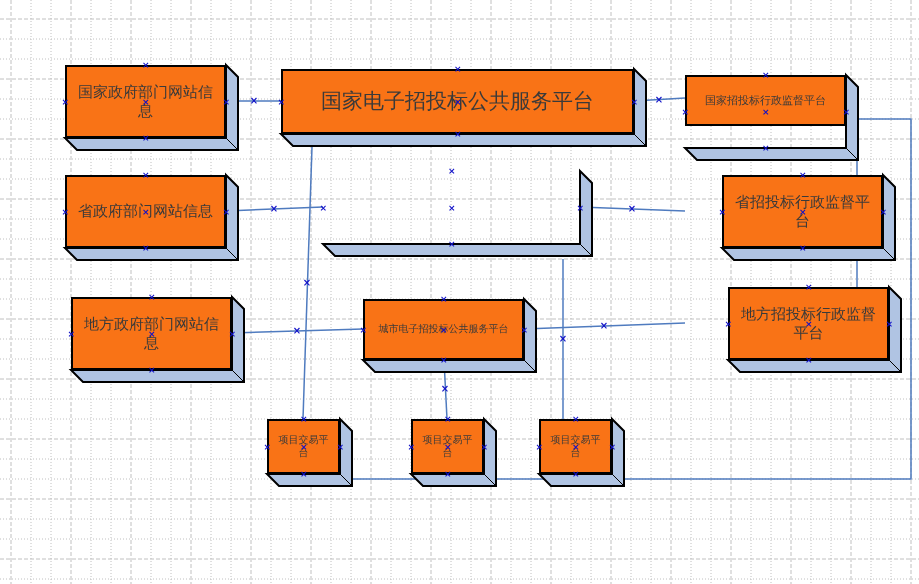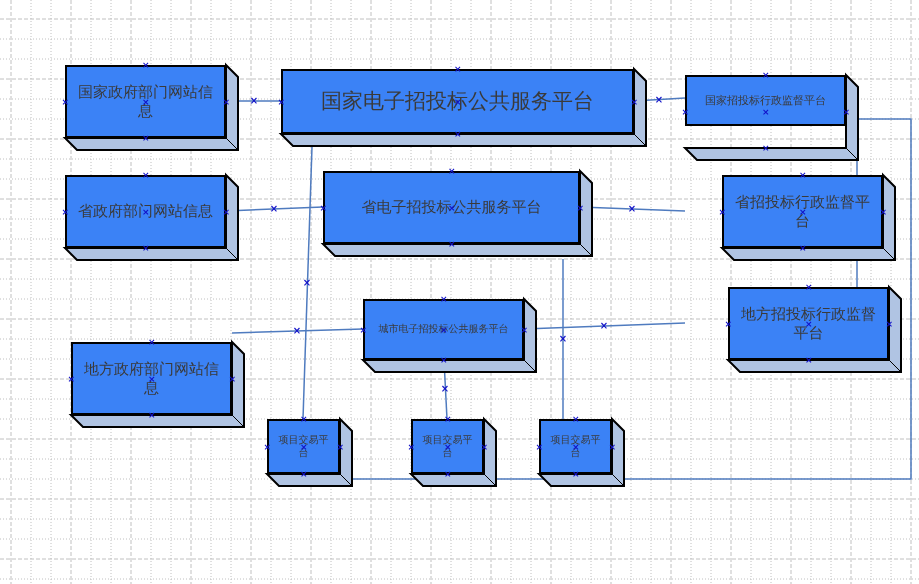--- a/index.html
+++ b/index.html
@@ -5,21 +5,21 @@
   html, body { margin:0; padding:0; }
   body {
     width:919px; height:584px; position:relative; overflow:hidden;
     background:#ffffff;
     font-family:"DejaVu Sans", sans-serif;
   }
   #grid, #wires { position:absolute; left:0; top:0; width:919px; height:584px; }
   .node { position:absolute; }
   .node .face {
     position:absolute; left:0; top:0;
-    background:#3b82f6; border:2px solid #000; box-sizing:border-box;
+    background:#f97316; border:2px solid #000; box-sizing:border-box;
     display:flex; align-items:center; justify-content:center; text-align:center;
     color:#3a3a3a; line-height:1.25; padding:0 6px; z-index:2;
   }
   .node svg.depth { position:absolute; left:0; top:0; overflow:visible; z-index:1; }
   .handle {
     position:absolute; width:7px; height:7px; z-index:5;
     color:#1010c8; font-size:9px; line-height:7px; text-align:center;
     font-family:"DejaVu Sans", sans-serif; font-weight:bold;
     transform:translate(-50%,-50%);
   }
@@ -170,21 +170,20 @@
       <path d="M161,0 L173,12 L173,85 L12,85 L0,73 L161,73 Z" fill="#b0c4e3" stroke="#000" stroke-width="2"></path>
       <line x1="161" y1="73" x2="173" y2="85" stroke="#000" stroke-width="1"></line>
     </svg>
     <span class="handle" style="left: 80.5px; top: 0px;"></span>
     <span class="handle" style="left: 80.5px; top: 73px;"></span>
     <span class="handle" style="left: 0px; top: 36.5px;"></span>
     <span class="handle" style="left: 161px; top: 36.5px;"></span>
     <span class="handle" style="left: 80.5px; top: 36.5px;"></span>
   </div>
 <div class="node" id="n-prov_platform" style="left: 323px; top: 171px; width: 269px; height: 85px;">
-  <div class="face" style="width: 257px; height: 73px; font-size: 15px;">省电子招投标公共服务平台</div>
 <svg class="depth" width="269" height="85">
       <path d="M257,0 L269,12 L269,85 L12,85 L0,73 L257,73 Z" fill="#b0c4e3" stroke="#000" stroke-width="2"></path>
       <line x1="257" y1="73" x2="269" y2="85" stroke="#000" stroke-width="1"></line>
     </svg>
     <span class="handle" style="left: 128.5px; top: 0px;"></span>
     <span class="handle" style="left: 128.5px; top: 73px;"></span>
     <span class="handle" style="left: 0px; top: 36.5px;"></span>
     <span class="handle" style="left: 257px; top: 36.5px;"></span>
     <span class="handle" style="left: 128.5px; top: 36.5px;"></span>
   </div>
@@ -193,21 +192,21 @@
 <svg class="depth" width="173" height="85">
       <path d="M161,0 L173,12 L173,85 L12,85 L0,73 L161,73 Z" fill="#b0c4e3" stroke="#000" stroke-width="2"></path>
       <line x1="161" y1="73" x2="173" y2="85" stroke="#000" stroke-width="1"></line>
     </svg>
     <span class="handle" style="left: 80.5px; top: 0px;"></span>
     <span class="handle" style="left: 80.5px; top: 73px;"></span>
     <span class="handle" style="left: 0px; top: 36.5px;"></span>
     <span class="handle" style="left: 161px; top: 36.5px;"></span>
     <span class="handle" style="left: 80.5px; top: 36.5px;"></span>
   </div>
-<div class="node" id="n-local_gov_web" style="left: 71px; top: 297px; width: 173px; height: 85px; margin-top: 45px;">
+<div class="node" id="n-local_gov_web" style="left: 71px; top: 297px; width: 173px; height: 85px;">
   <div class="face" style="width: 161px; height: 73px; font-size: 15px;">地方政府部门网站信息</div>
 <svg class="depth" width="173" height="85">
       <path d="M161,0 L173,12 L173,85 L12,85 L0,73 L161,73 Z" fill="#b0c4e3" stroke="#000" stroke-width="2"></path>
       <line x1="161" y1="73" x2="173" y2="85" stroke="#000" stroke-width="1"></line>
     </svg>
     <span class="handle" style="left: 80.5px; top: 0px;"></span>
     <span class="handle" style="left: 80.5px; top: 73px;"></span>
     <span class="handle" style="left: 0px; top: 36.5px;"></span>
     <span class="handle" style="left: 161px; top: 36.5px;"></span>
     <span class="handle" style="left: 80.5px; top: 36.5px;"></span>

